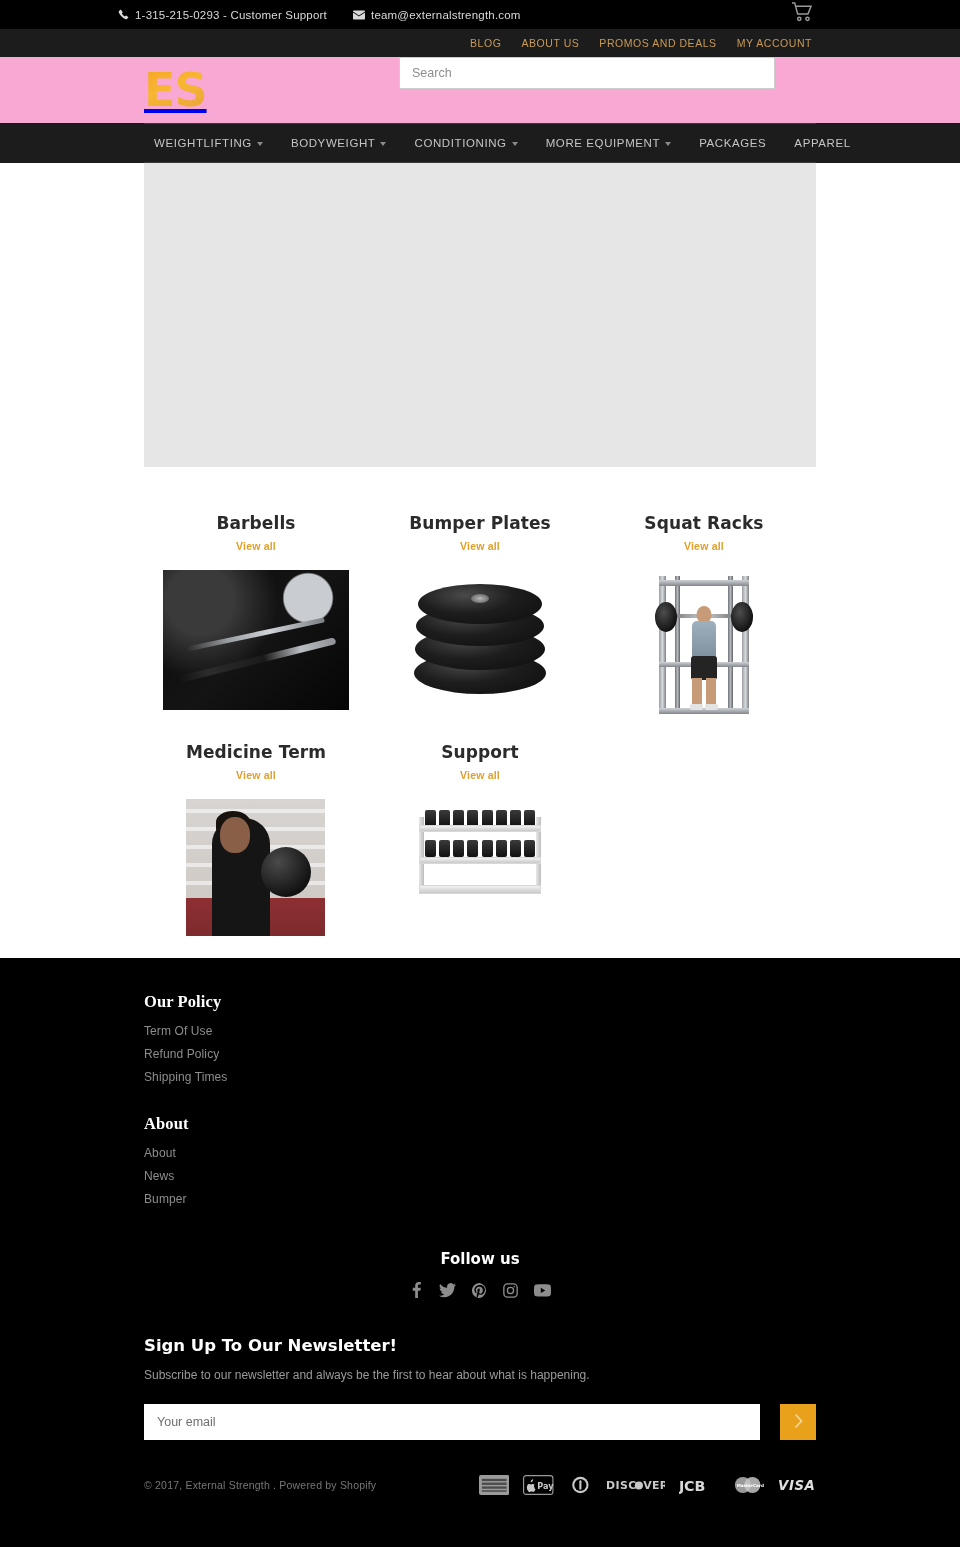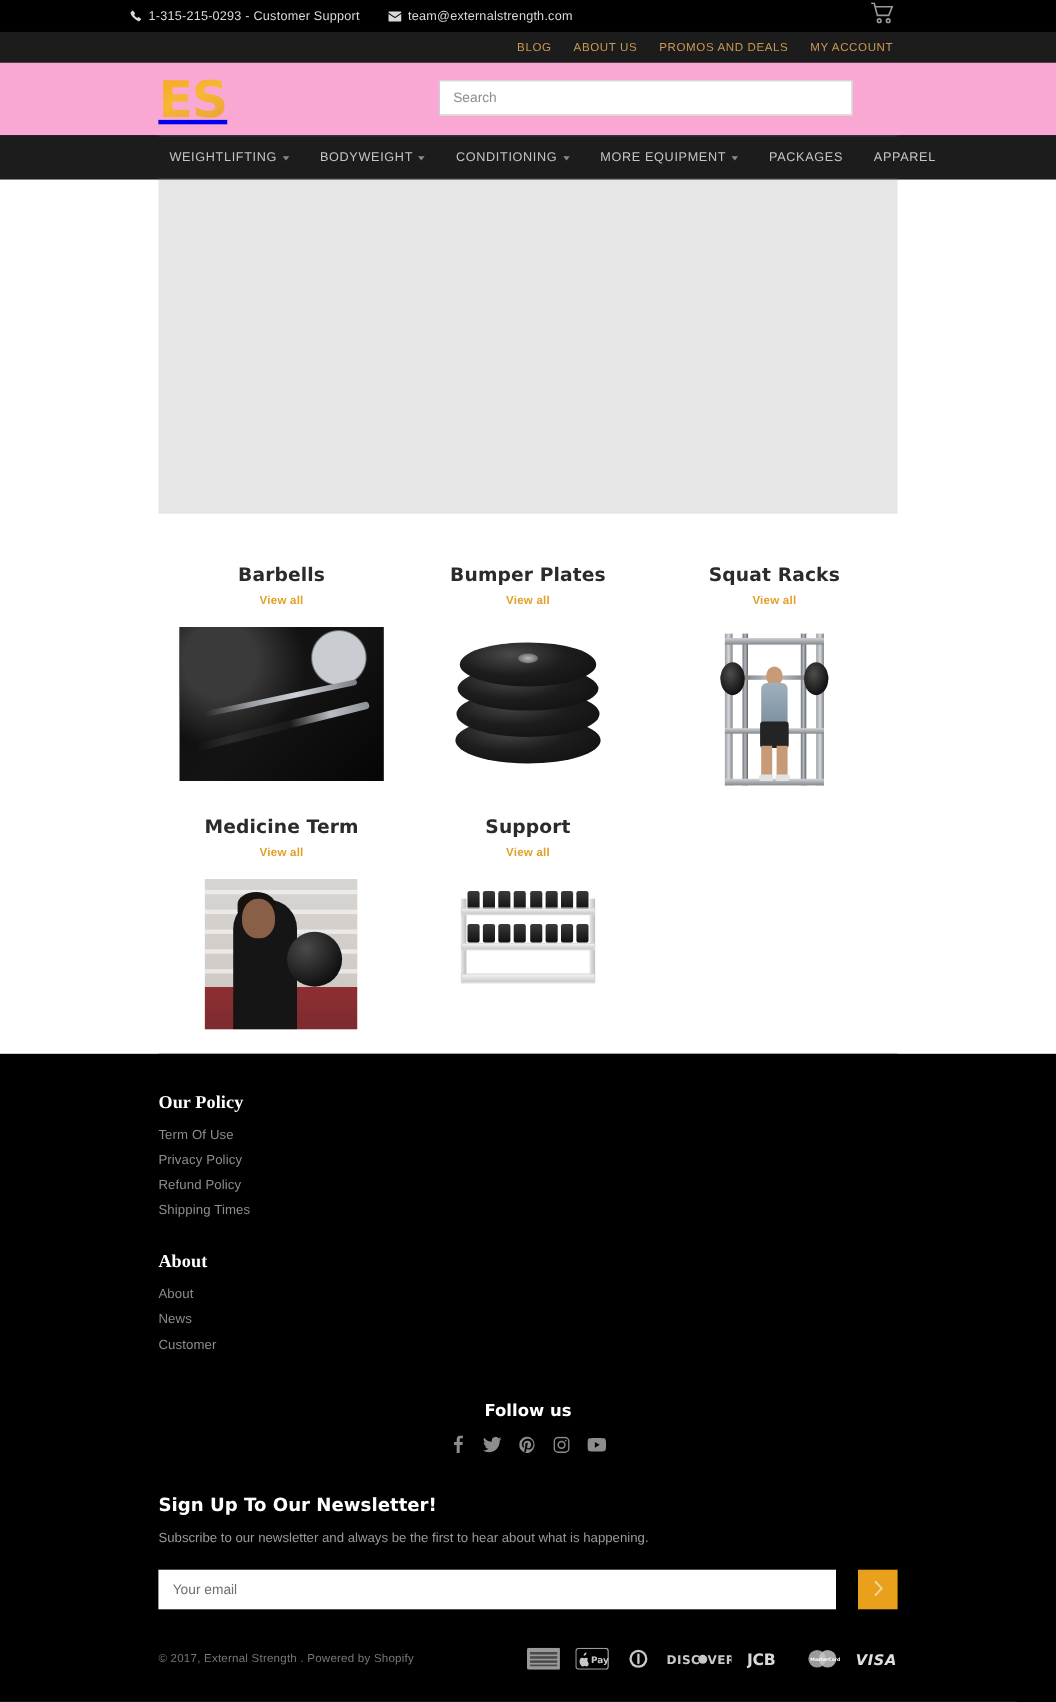--- a/index.html
+++ b/index.html
@@ -70,21 +70,21 @@
     line-height: 1;
     background: linear-gradient(160deg, #f5a623 0%, #f7b733 45%, #e8a13a 100%);
     -webkit-background-clip: text;
     background-clip: text;
     color: transparent;
     font-family: "DejaVu Sans", sans-serif;
   }
   .search-wrap {
     position: absolute;
     left: 399px;
-    top: 16px;
+    top: 0;
     width: 376px;
     height: 32px;
   }
   .search-input {
     width: 100%;
     height: 100%;
     border: 1px solid #ccc;
     background: #fff;
     font-size: 12.5px;
     color: #333;
@@ -645,30 +645,29 @@
     </div>
 
   </div>
 </div>
 
 <div class="footer">
 
   <div class="f-block">
     <div class="f-heading">Our Policy</div>
     <a class="f-link" href="#">Term Of Use</a>
-    <a class="f-link" href="#">Privacy Policy</a>
     <a class="f-link" href="#">Refund Policy</a>
     <a class="f-link" href="#">Shipping Times</a>
   </div>
 
   <div class="f-block">
     <div class="f-heading">About</div>
     <a class="f-link" href="#">About</a>
     <a class="f-link" href="#">News</a>
-    <a class="f-link" href="#">Customer</a>
+    <a class="f-link" href="#">Bumper</a>
   </div>
 
   <div class="follow-block">
     <div class="follow-title">Follow us</div>
     <div class="social-row">
       <a href="#">
         <svg width="13" height="16" viewBox="0 0 10 18" fill="#8d8d8d">
             <path d="M6.6 18V9.8h2.8l.4-3.2H6.6V4.5c0-.9.3-1.6 1.6-1.6h1.7V0C9.6 0 8.6 0 7.5 0 5.1 0 3.5 1.5 3.5 4.2v2.4H.8v3.2h2.7V18h3.1z"></path>
           </svg>
       </a>

